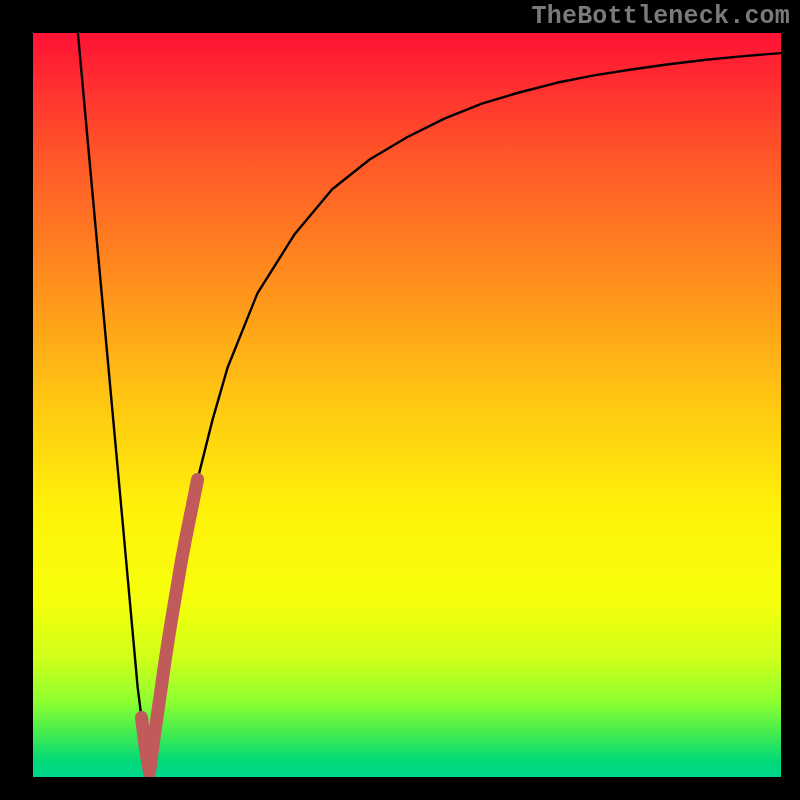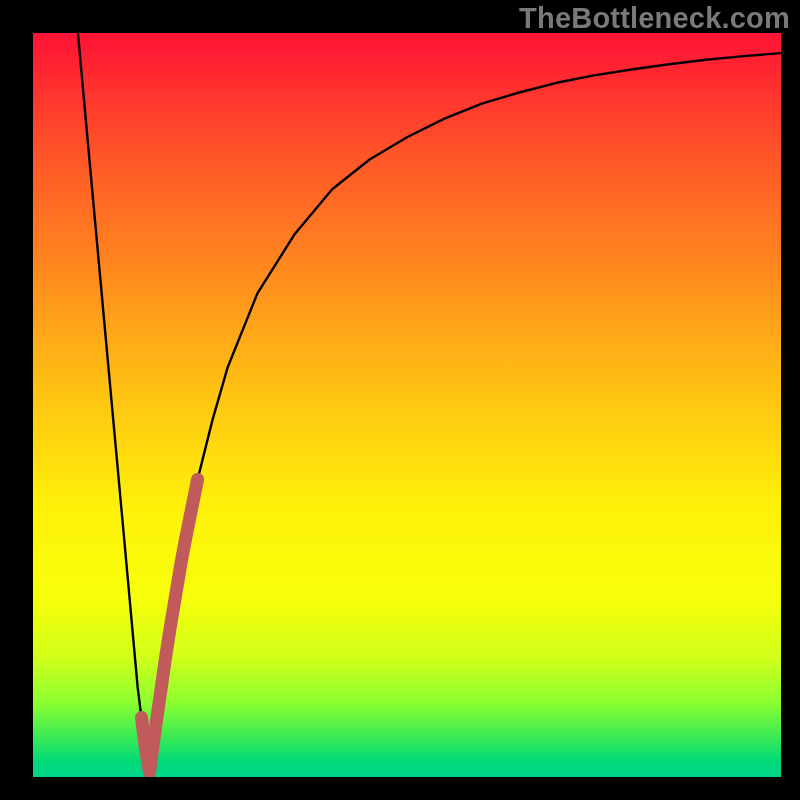--- a/index.html
+++ b/index.html
@@ -8,22 +8,22 @@
     position: relative;
     width: 800px;
     height: 800px;
     background: #000;
   }
   .watermark {
     position: absolute;
     top: 2px;
     right: 10px;
     color: #7a7a7a;
-    font-family: Liberation Sans, sans-serif;
-    font-size: 29px;
+    font-family: Liberation Mono, monospace;
+    font-size: 25px;
     font-weight: 600;
     letter-spacing: 0.2px;
     z-index: 10;
     margin-left: 10px;
   }
   .plot-bg {
     position: absolute;
     left: 33px;
     top: 33px;
     width: 748px;

